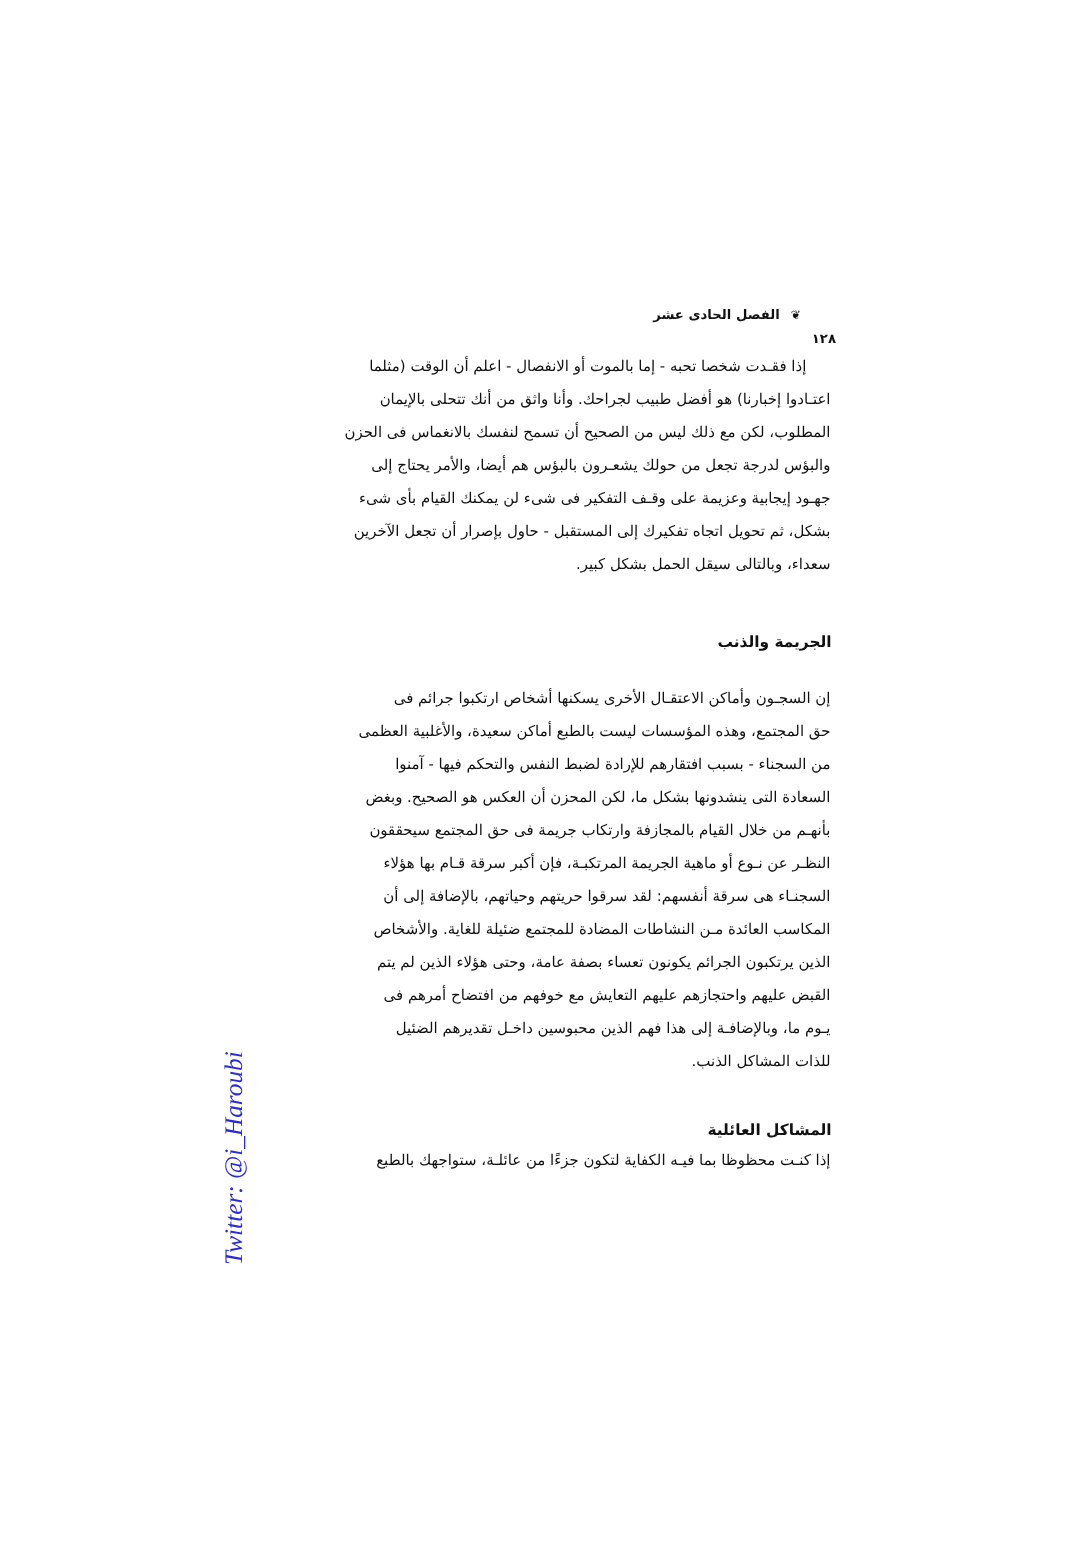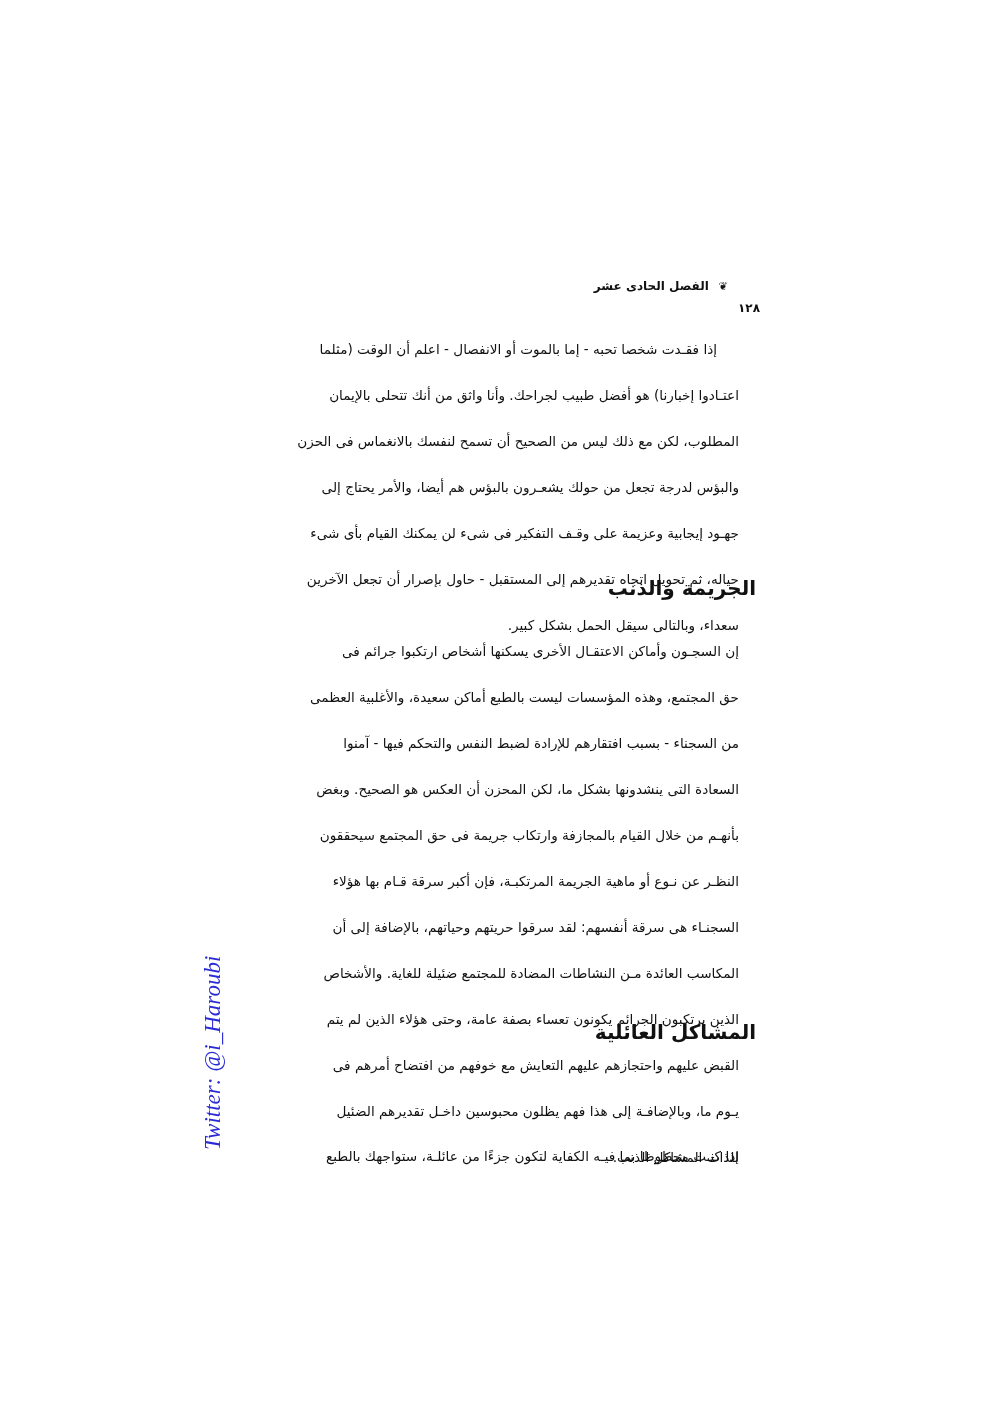--- a/index.html
+++ b/index.html
@@ -2,64 +2,64 @@
 <html><head>
 <meta charset="utf-8">
 <style>
   html, body { margin: 0; padding: 0; background: #ffffff; }
   body { width: 992px; height: 1403px; position: relative; overflow: hidden; font-family: "DejaVu Sans", sans-serif; color: #111; }
   .page { position: absolute; left: 0; top: 0; width: 992px; height: 1403px; }
   .running-head { position: absolute; top: 275px; left: 560px; width: 200px; height: 22px; direction: rtl; display: flex; align-items: center; gap: 10px; font-size: 12px; font-weight: bold; }
   .running-head .pnum { font-weight: bold; margin-top: 44px; }
   .running-head .orn { font-size: 11px; }
   .text-block { position: absolute; left: 244px; width: 512px; direction: rtl; text-align: justify; text-align-last: right; font-size: 13.6px; line-height: 29px; }
-  .text-block p { margin: 17px; }
+  .text-block p { margin: 1px; }
   .text-block p.indent { text-indent: 22px; }
-  .section-title { position: absolute; left: 244px; width: 512px; direction: rtl; text-align: right; font-size: 20px; font-weight: bold; }
+  .section-title { position: absolute; left: 244px; width: 512px; direction: rtl; text-align: right; font-size: 14px; font-weight: bold; }
   .watermark { position: absolute; left: 200px; top: 1150px; transform-origin: left top; transform: rotate(-90deg); font-family: "Liberation Serif", serif; font-style: italic; font-size: 23px; color: #2b2bd6; white-space: nowrap; }
 </style>
 </head>
 <body>
 
 <div class="page">
 
   <div class="running-head">
     <span class="pnum">١٢٨</span>
     <span class="orn">❦</span>
     <span>الفصل الحادى عشر</span>
   </div>
 
   <div class="text-block" style="top: 318px;">
     <p class="indent">إذا فقـدت شخصا تحبه - إما بالموت أو الانفصال - اعلم أن الوقت (مثلما</p>
     <p>اعتـادوا إخبارنا) هو أفضل طبيب لجراحك. وأنا واثق من أنك تتحلى بالإيمان</p>
     <p>المطلوب، لكن مع ذلك ليس من الصحيح أن تسمح لنفسك بالانغماس فى الحزن</p>
     <p>والبؤس لدرجة تجعل من حولك يشعـرون بالبؤس هم أيضا، والأمر يحتاج إلى</p>
     <p>جهـود إيجابية وعزيمة على وقـف التفكير فى شىء لن يمكنك القيام بأى شىء</p>
-    <p>حياله، ثم تحويل اتجاه تقديرهم إلى المستقبل - حاول بإصرار أن تجعل الآخرين</p>
+    <p>بشكل، ثم تحويل اتجاه تفكيرك إلى المستقبل - حاول بإصرار أن تجعل الآخرين</p>
     <p>سعداء، وبالتالى سيقل الحمل بشكل كبير.</p>
   </div>
 
   <div class="section-title" style="top: 576px;">الجريمة والذنب</div>
 
   <div class="text-block" style="top: 620px;">
     <p>إن السجـون وأماكن الاعتقـال الأخرى يسكنها أشخاص ارتكبوا جرائم فى</p>
     <p>حق المجتمع، وهذه المؤسسات ليست بالطبع أماكن سعيدة، والأغلبية العظمى</p>
     <p>من السجناء - بسبب افتقارهم للإرادة لضبط النفس والتحكم فيها - آمنوا</p>
     <p>السعادة التى ينشدونها بشكل ما، لكن المحزن أن العكس هو الصحيح. وبغض</p>
     <p>بأنهـم من خلال القيام بالمجازفة وارتكاب جريمة فى حق المجتمع سيحققون</p>
     <p>النظـر عن نـوع أو ماهية الجريمة المرتكبـة، فإن أكبر سرقة قـام بها هؤلاء</p>
     <p>السجنـاء هى سرقة أنفسهم: لقد سرقوا حريتهم وحياتهم، بالإضافة إلى أن</p>
     <p>المكاسب العائدة مـن النشاطات المضادة للمجتمع ضئيلة للغاية. والأشخاص</p>
     <p>الذين يرتكبون الجرائم يكونون تعساء بصفة عامة، وحتى هؤلاء الذين لم يتم</p>
     <p>القبض عليهم واحتجازهم عليهم التعايش مع خوفهم من افتضاح أمرهم فى</p>
-    <p>يـوم ما، وبالإضافـة إلى هذا فهم يظلون محبوسين داخـل تقديرهم الضئيل</p>
+    <p>يـوم ما، وبالإضافـة إلى هذا فهم الذين محبوسين داخـل تقديرهم الضئيل</p>
     <p>للذات المشاكل الذنب.</p>
   </div>
 
   <div class="section-title" style="top: 1020px;">المشاكل العائلية</div>
 
-  <div class="text-block" style="top: 1125px;">
+  <div class="text-block" style="top: 1040px;">
     <p>إذا كنـت محظوظا بما فيـه الكفاية لتكون جزءًا من عائلـة، ستواجهك بالطبع</p>
   </div>
 
   <div class="watermark">Twitter: @i_Haroubi</div>
 
 </div>
 
 </body></html>

